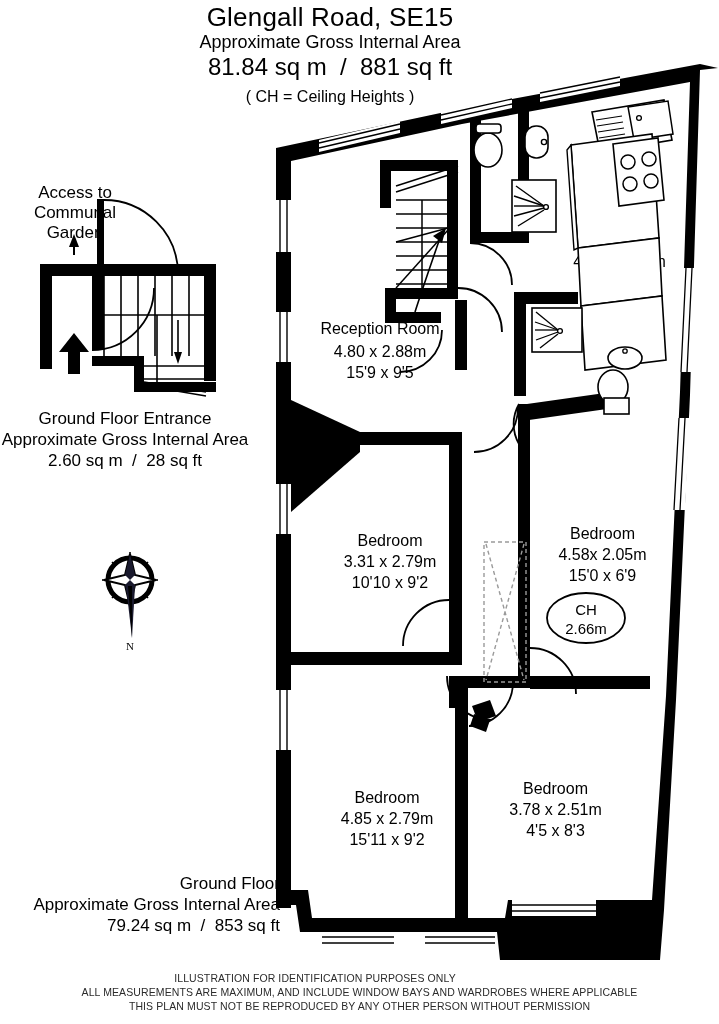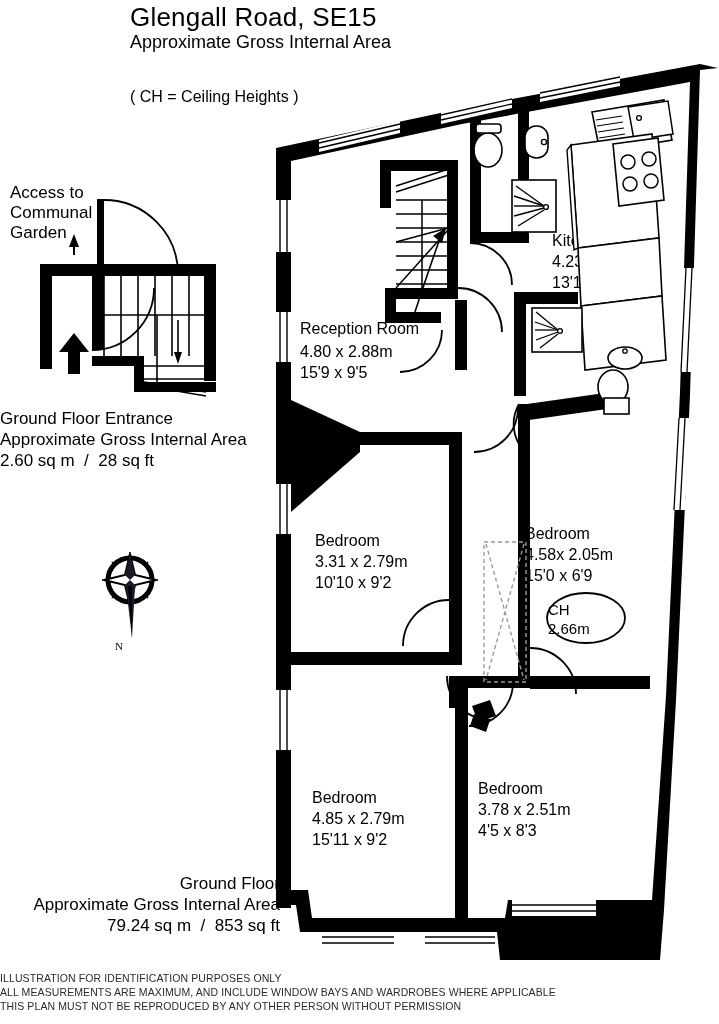--- a/index.html
+++ b/index.html
@@ -20,21 +20,21 @@
     left: 0; top: 0;
     width: 719px;
     height: 1024px;
   }
   .txt {
     position: absolute;
     white-space: pre;
     color: #000;
     line-height: 1.18;
   }
-  .center { }
+  .center { text-align: center; }
   .right { text-align: right; }
 
   .title {
     font-size: 26px;
     letter-spacing: 0.2px;
   }
   .subtitle {
     font-size: 18px;
   }
   .area-big {
@@ -67,20 +67,21 @@
     left: 0; top: 0;
   }
 </style>
 </head>
 <body>
 
 <div id="plan-root">
 
   <div class="txt title center" style="left:130px; top:2px; width:400px;">Glengall Road, SE15</div>
   <div class="txt subtitle center" style="left:130px; top:32px; width:400px;">Approximate Gross Internal Area</div>
+  <div class="txt area-big center" style="left:130px; top:53px; width:400px;">81.84 sq m  /  881 sq ft</div>
   <div class="txt note center" style="left:130px; top:88px; width:400px;">( CH = Ceiling Heights )</div>
 
   <div class="txt side-label center" style="left:10px; top:183px; width:130px;">Access to</div>
   <div class="txt side-label center" style="left:10px; top:203px; width:130px;">Communal</div>
   <div class="txt side-label center" style="left:10px; top:223px; width:130px;">Garden</div>
 
   <div class="txt side-label center" style="left:0px; top:409px; width:250px;">Ground Floor Entrance</div>
   <div class="txt side-label center" style="left:0px; top:430px; width:250px;">Approximate Gross Internal Area</div>
   <div class="txt side-label center" style="left:0px; top:451px; width:250px;">2.60 sq m  /  28 sq ft</div>
 

